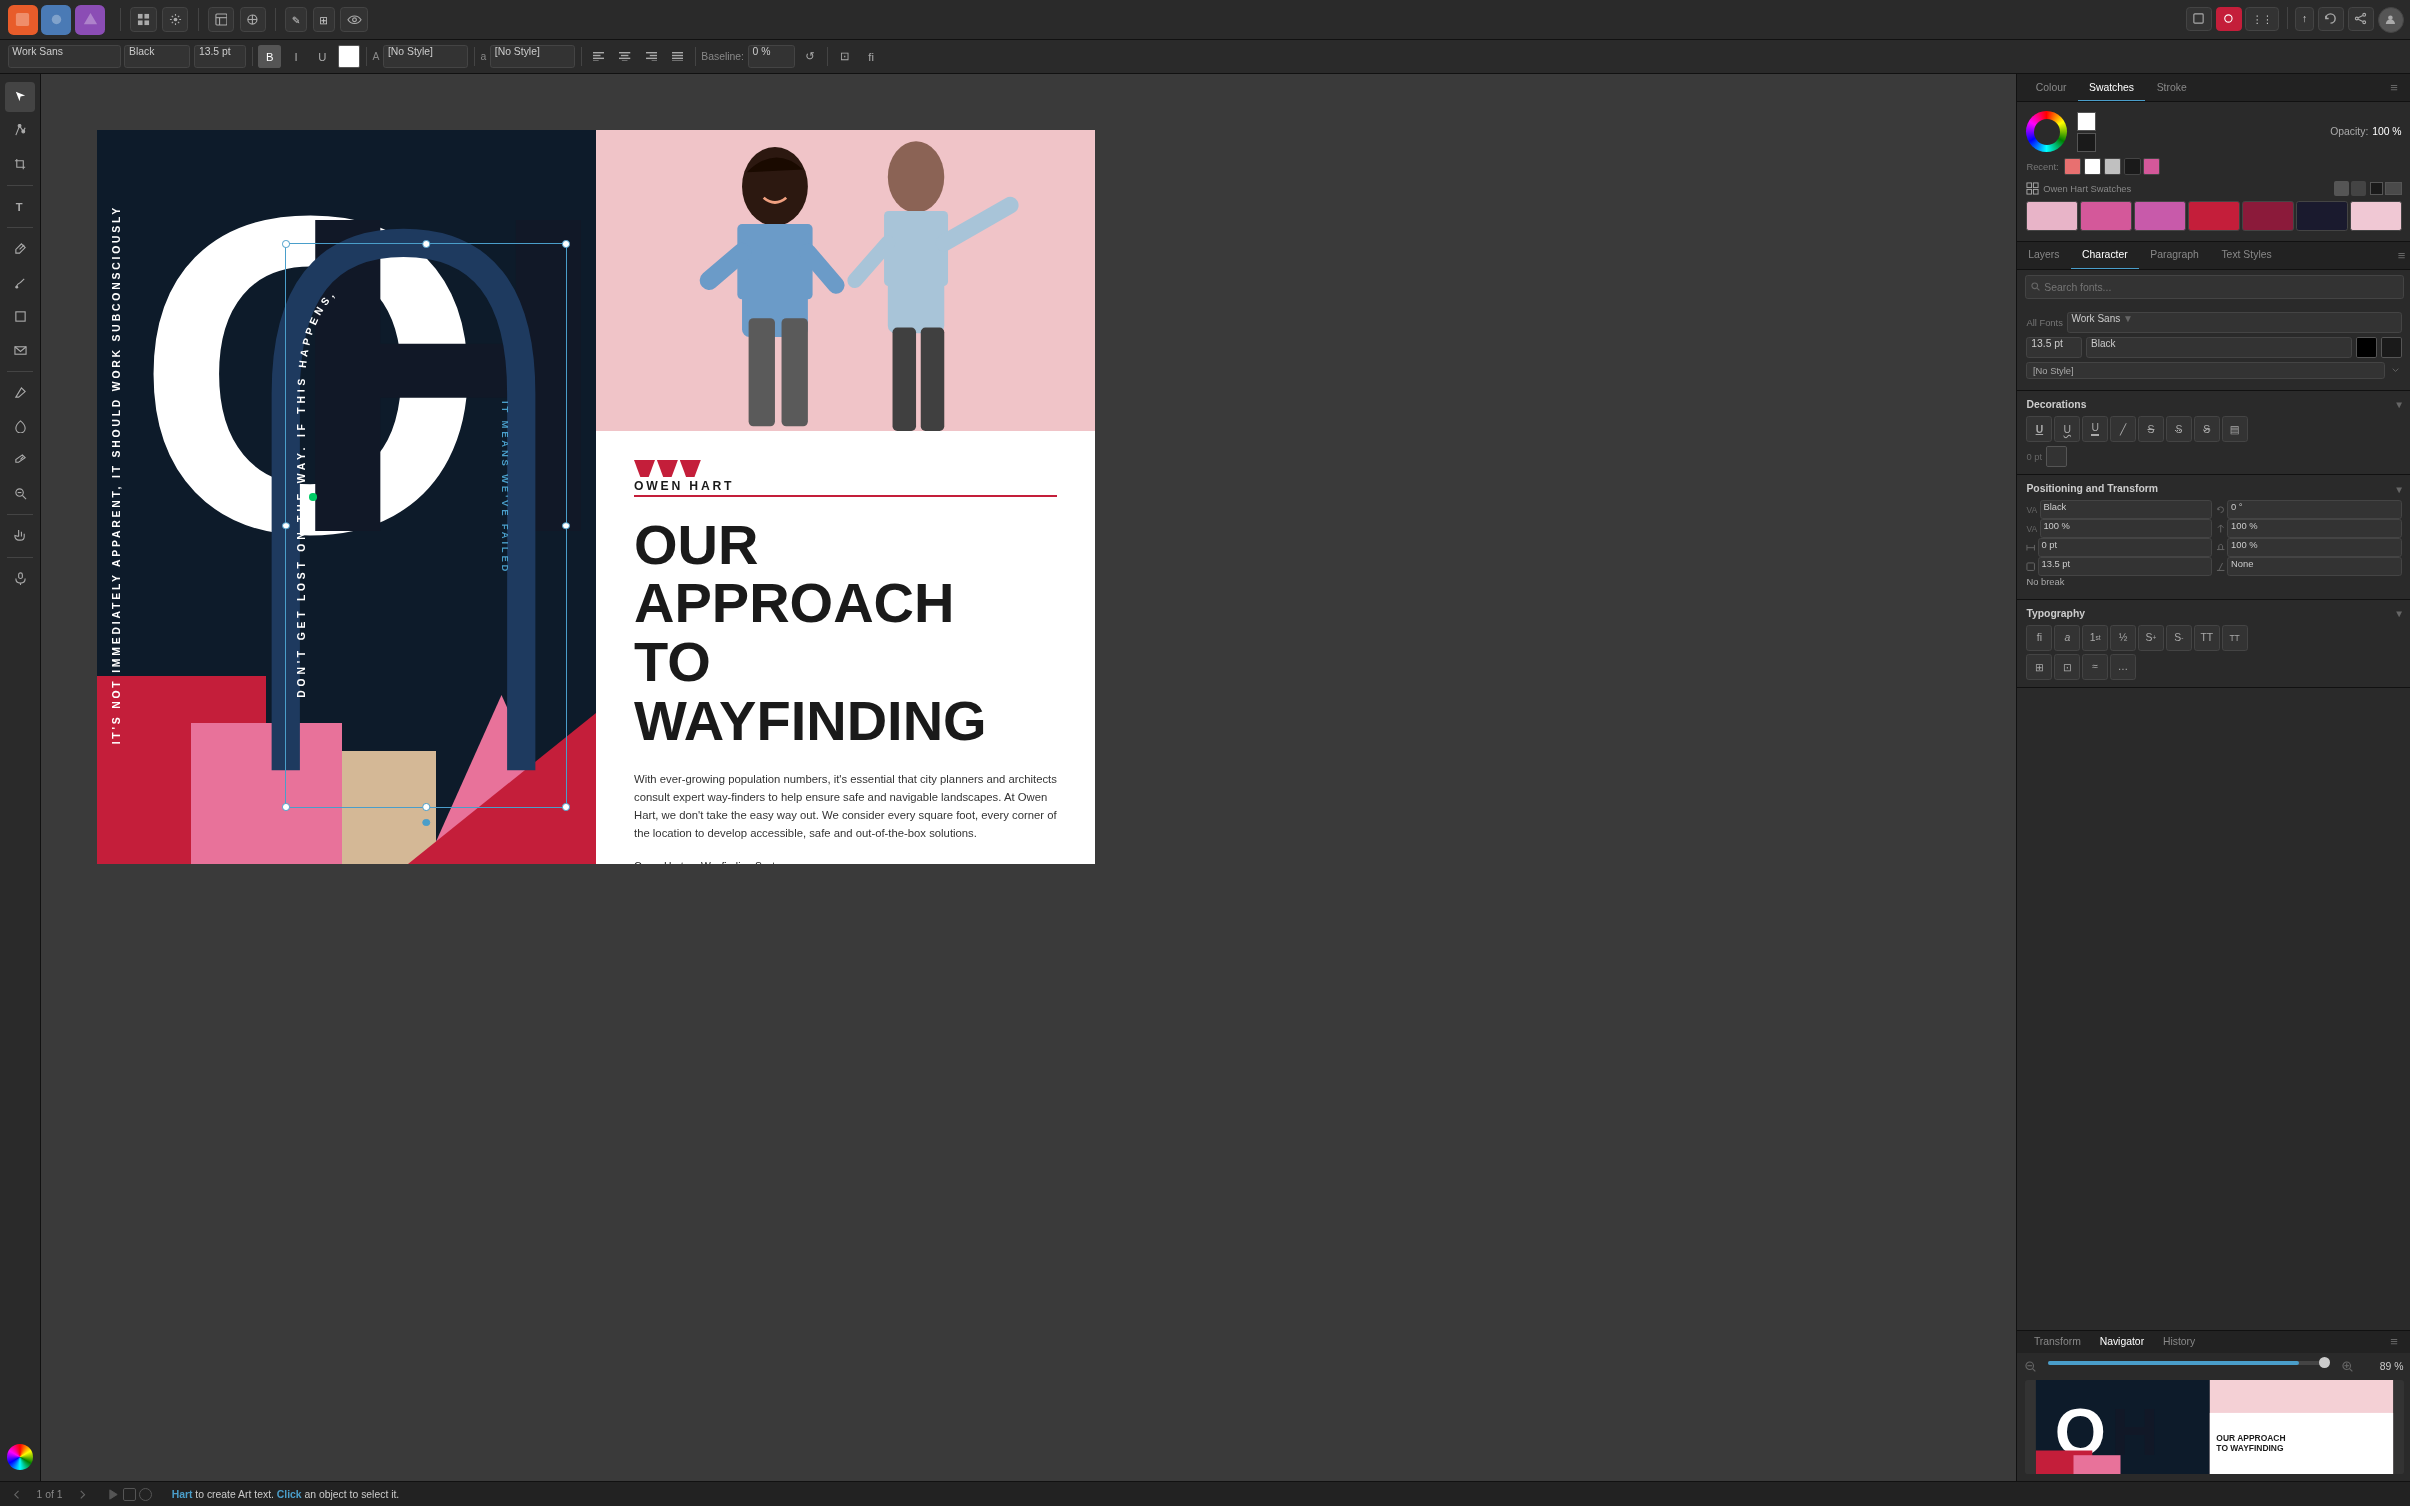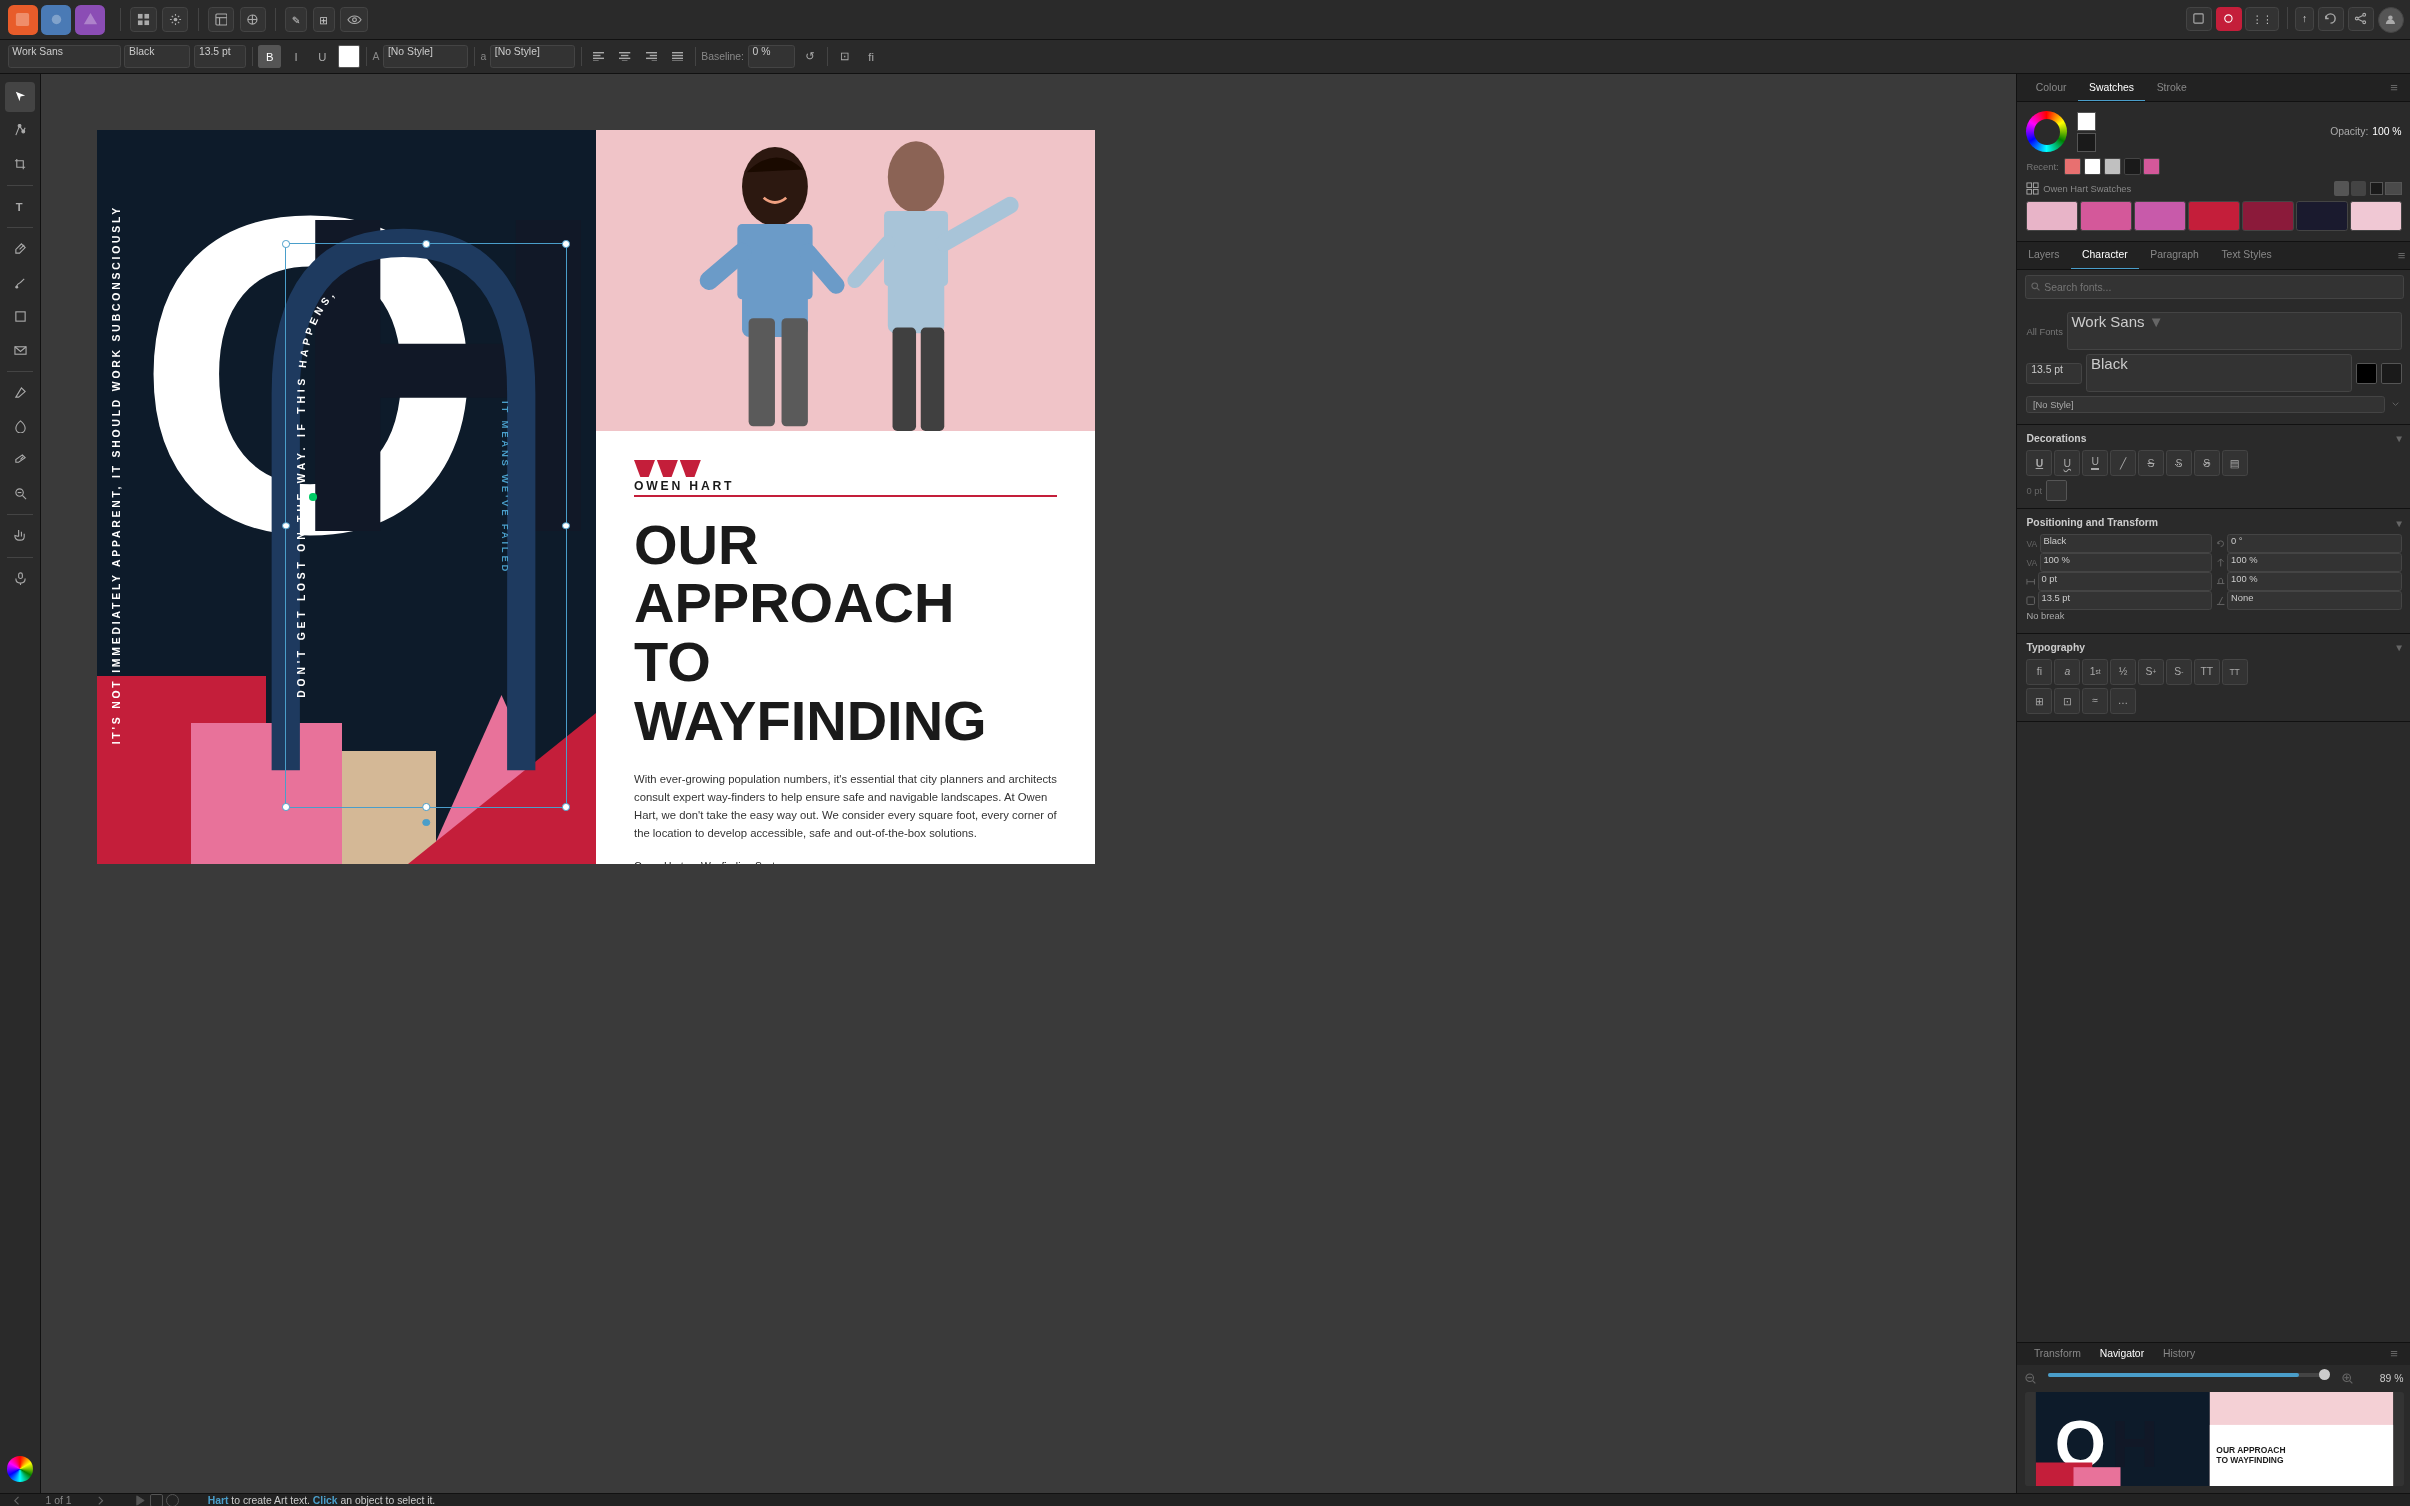--- a/index.html
+++ b/index.html
@@ -349,21 +349,21 @@
     }
     .panel-section-header span { color: #ccc; font-weight: 600; }
     .panel-row { display: flex; align-items: center; gap: 3.8px; margin-bottom: 3.8px; }
     .panel-input {
       background: #333; border: 0.9px solid #444; color: #ccc;
       border-radius: 2.8px; height: 21px; font-size: 10.4px; padding: 0 3.8px;
       flex: 1;
     }
     .panel-select {
       background: #333; border: 0.9px solid #444; color: #ccc;
-      border-radius: 2.8px; height: 38px; font-size: 15px; padding: 0 3.8px;
+      border-radius: 2.8px; height: 21px; font-size: 10px; padding: 0 3.8px;
       flex: 1; cursor: pointer;
     }
     .panel-label { font-size: 9.4px; color: #777; min-width: 15px; }
     .panel-color-swatch { width: 21px; height: 21px; background: black; border: 0.9px solid #555; border-radius: 1.9px; }
     .style-tag {
       background: #333; border: 0.9px solid #444; color: #aaa;
       border-radius: 2.8px; padding: 1.9px 5.6px; font-size: 9.4px; flex: 1;
     }
 
     
@@ -406,27 +406,27 @@
     .nav-preview {
       width: 100%; height: 94px;
       background: #333;
       border-radius: 2.8px;
       overflow: hidden;
       position: relative;
     }
 
     
     #status-bar {
-      height: 14px;
+      height: 26px;
       background: #222;
       border-top: 0.9px solid #111;
       display: flex;
       align-items: center;
       padding: 0 11.3px;
-      gap: 23px;
+      gap: 14px;
       flex-shrink: 0;
     }
     .status-text { font-size: 10.4px; color: #888; }
     .status-highlight { color: #4a9eca; font-weight: 600; }
     .status-normal { color: #ccc; }
 
     
     .photo-placeholder {
       width: 100%;
       height: 100%;

